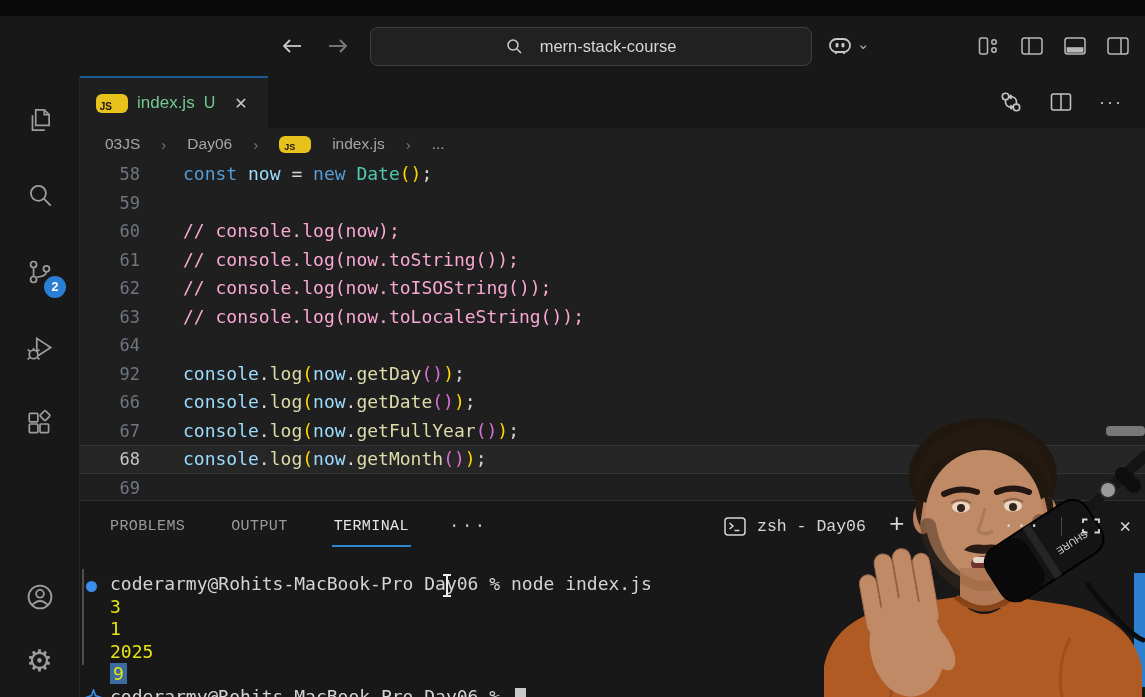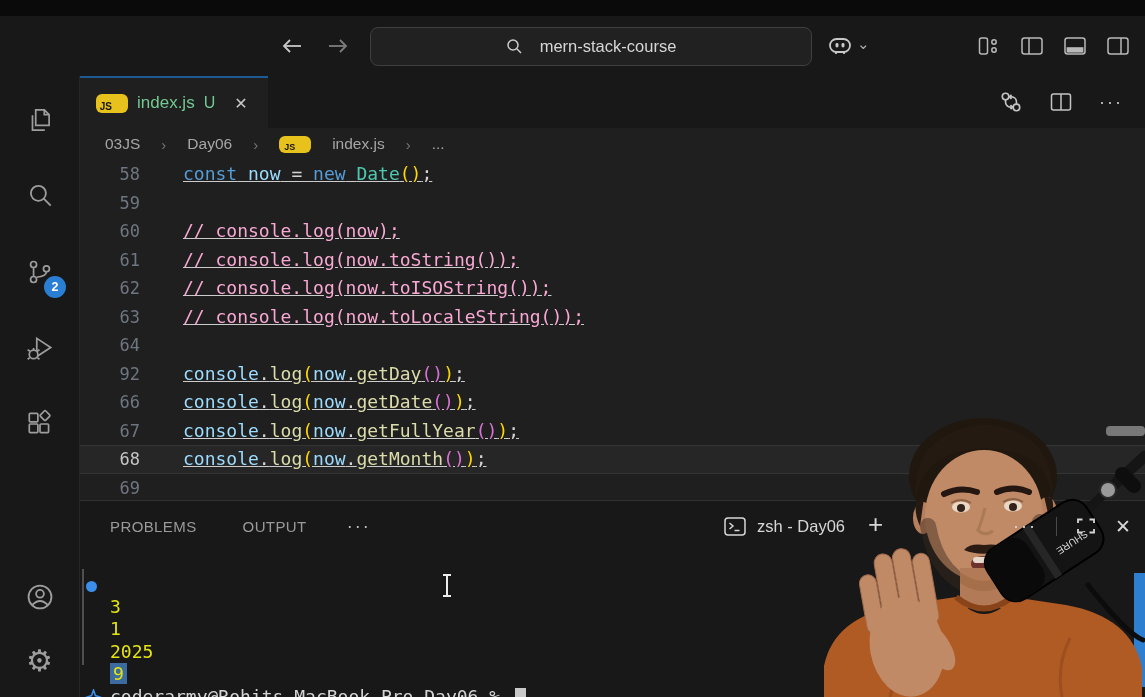--- a/index.html
+++ b/index.html
@@ -44,28 +44,28 @@
   .breadcrumb{height:32px;display:flex;align-items:center;padding-left:25px;font-size:15.5px;color:#9f9f9f;gap:21px;background:#1f1f1f;}
   .bc-sep{color:#767676;font-size:15px;}
   .bc-item{color:#a6a6a6;}
 
   
   .editor{position:absolute;top:84px;left:0;right:0;height:340px;overflow:hidden;
       font-family:"DejaVu Sans Mono",monospace;font-size:18px;}
   .code-line{height:28.5px;line-height:28.5px;white-space:pre;}
   .code-line.current{background:rgba(255,255,255,0.035);box-shadow:inset 0 1px 0 #343434, inset 0 -1px 0 #343434;}
   .ln{display:inline-block;width:60px;text-align:right;color:#6e7681;font-size:17px;}
-  .code-text{padding-left:43px;text-decoration:underline;}
+  .code-text{padding-left:43px;}
   .current .ln{color:#c6c6c6;}
   .tk-kw{color:#569cd6}.tk-var{color:#9cdcfe}.tk-fn{color:#dcdcaa}.tk-cls{color:#4ec9b0}
   .tk-cmt{color:#f9a8d4}.tk-pun{color:#d4d4d4}.tk-b1{color:#ffd700}.tk-b2{color:#da70d6}
 
   
   .panel{position:absolute;top:424px;left:0;right:0;bottom:0;background:#181818;border-top:1px solid #303030;}
-  .panel-header{position:relative;height:50px;z-index:7;}
+  .panel-header{position:relative;height:50px;z-index:7;font-family:Liberation Mono, monospace;}
   .panel-tabs{display:flex;gap:46px;padding-left:30px;font-size:15px;letter-spacing:.4px;color:#9a9a9a;align-items:center;height:50px;}
   .p-tab{height:50px;display:flex;align-items:center;position:relative;}
   .p-tab.active{color:#e7e7e7;}
   .p-tab.active::after{content:"";position:absolute;left:-2px;right:-2px;bottom:4px;height:2px;background:#2e86d1;}
   .p-more{color:#bdbdbd;font-size:18px;letter-spacing:2px;margin-left:-6px;}
   .session{position:absolute;left:644px;top:0;height:50px;display:flex;align-items:center;gap:11px;font-size:16.5px;color:#d6d6d6;}
   .plus{font-size:26px;font-weight:300;color:#d6d6d6;margin-left:12px;margin-top:-3px;}
   .panel-actions{position:absolute;right:14px;top:0;height:50px;display:flex;align-items:center;gap:19px;color:#d6d6d6;}
   .vsep{width:1px;height:19px;background:#4a4a4a;}
   .more-dots{font-size:18px;letter-spacing:2px;color:#d6d6d6;}
@@ -264,20 +264,23 @@
         </div>
 
       <div class="panel">
         <div class="panel-header">
           <div class="panel-tabs">
             <div class="p-tab">
                 <span>PROBLEMS</span>
               </div>
             <div class="p-tab">
                 <span>OUTPUT</span>
+              </div>
+            <div class="p-tab active">
+                <span>TERMINAL</span>
               </div>
             <div class="p-more">···</div>
           </div>
           <div class="session">
             <svg class="icon" width="22" height="19" viewBox="0 0 22 19" fill="none" stroke="#d6d6d6" stroke-width="1.5">
               <rect x="1" y="1" width="20" height="17" rx="3"></rect>
               <path d="M5.5 6 l3.5 3 l-3.5 3"></path>
                 <path d="M10.5 13.5 h5"></path>
             </svg>
             <span>zsh - Day06</span>
@@ -293,21 +296,21 @@
                 <path d="M18 12 V15.5 H13.5"></path>
                   <path d="M6.5 15.5 H2 V12"></path>
               </svg>
             </span>
             <span class="close-x">✕</span>
           </div>
         </div>
         <div class="terminal">
             <div class="t-line"><span class="t-icon"><svg width="13" height="13">
                   <circle cx="6.5" cy="6.5" r="5.5" fill="#3b8eea"></circle>
-                </svg></span></div>
+                </svg></span><span class="t-fg">coderarmy@Rohits-MacBook-Pro Day06 % node index.js</span></div>
             <div class="t-line"><span class="t-yellow">3</span></div>
             <div class="t-line"><span class="t-yellow">1</span></div>
             <div class="t-line"><span class="t-yellow">2025</span></div>
             <div class="t-line"><span class="t-yellow"><span class="sel">9</span></span></div>
             <div class="t-line"><span class="t-icon"><svg width="17" height="17" viewBox="0 0 17 17">
                   <path d="M8.5 1 L10.4 6.6 L16 8.5 L10.4 10.4 L8.5 16 L6.6 10.4 L1 8.5 L6.6 6.6 Z" fill="none" stroke="#3b8eea" stroke-width="1.6"></path>
                 </svg></span><span class="t-fg">coderarmy@Rohits-MacBook-Pro Day06 % </span><span class="cursor"></span></div>
           </div>
       </div>
     </div>

